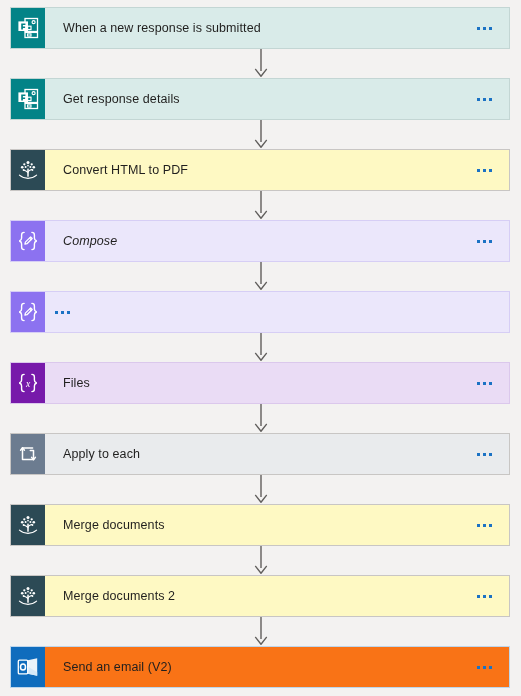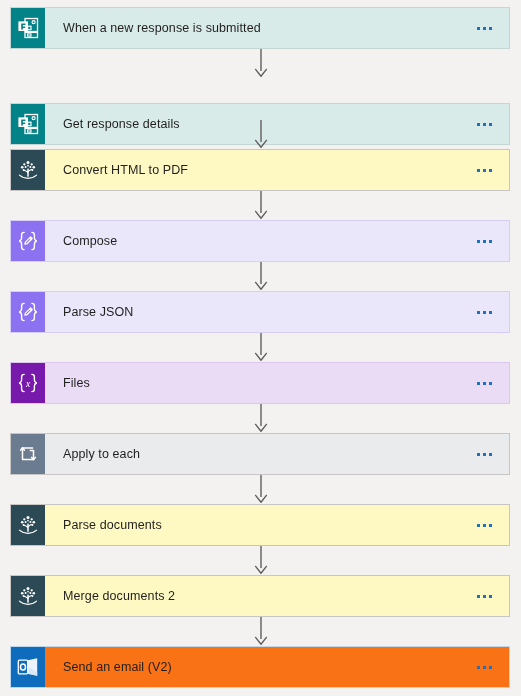--- a/index.html
+++ b/index.html
@@ -93,21 +93,21 @@
   }
   .connector svg { display: block; margin: 0 auto; }
 
   
   .skin-forms  .step-card { background: #d9ebe9; border-color: #c3d6d4; }
   .skin-forms  .step-icon-tile { background: #038387; }
 
   .skin-encodian .step-card { background: #fef9c3; border-color: #c8c6c4; }
   .skin-encodian .step-icon-tile { background: #2c4a55; }
 
-  .skin-compose .step-card { background: #ebe7fb; border-color: #d6cef5; }
+  .skin-compose .step-card { background: #ebe7fb; border-color: #d6cef5; font-style: italic; }
   .skin-compose .step-icon-tile { background: #8c72f0; }
 
   .skin-variable .step-card { background: #eadcf5; border-color: #dbc8ec; }
   .skin-variable .step-icon-tile { background: #7719aa; }
 
   .skin-control .step-card { background: #e9ebed; border-color: #c8c6c4; }
   .skin-control .step-icon-tile { background: #6c7c90; }
 
   .skin-outlook .step-card { background: #f97316; border-color: #bdd6ec; justify-content: center; }
   .skin-outlook .step-icon-tile { background: #0f6cbd; }
@@ -129,21 +129,21 @@
           <i></i>
           <i></i>
         </div>
       </div>
     </div>
     <div class="connector" style="top: 49px; height: 29px;">
       <svg width="16" height="29" viewBox="0 0 16 29" preserveAspectRatio="none" style="margin-left: 253px;">
         <use href="#sym-down-arrow-connector"></use>
       </svg>
     </div>
-    <div class="step-row skin-forms" style="top: 78px; margin-top: 25px;">
+    <div class="step-row skin-forms" style="top: 78px;">
       <div class="step-card">
         <div class="step-icon-tile">
           <svg width="24" height="24" viewBox="0 0 24 24">
             <use href="#sym-microsoft-forms-icon"></use>
           </svg>
         </div>
         <div class="step-title">Get response details</div>
         <div class="step-menu" title="More commands">
           <i></i>
           <i></i>
@@ -196,21 +196,20 @@
         <use href="#sym-down-arrow-connector"></use>
       </svg>
     </div>
     <div class="step-row skin-compose" style="top: 291px;">
       <div class="step-card">
         <div class="step-icon-tile">
           <svg width="24" height="24" viewBox="0 0 24 24">
             <use href="#sym-compose-braces-pencil-icon"></use>
           </svg>
         </div>
-        <div class="step-title">Parse JSON</div>
         <div class="step-menu" title="More commands">
           <i></i>
           <i></i>
           <i></i>
         </div>
       </div>
     </div>
     <div class="connector" style="top: 333px; height: 29px;">
       <svg width="16" height="29" viewBox="0 0 16 29" preserveAspectRatio="none" style="margin-left: 253px;">
         <use href="#sym-down-arrow-connector"></use>
@@ -256,21 +255,21 @@
         <use href="#sym-down-arrow-connector"></use>
       </svg>
     </div>
     <div class="step-row skin-encodian" style="top: 504px;">
       <div class="step-card">
         <div class="step-icon-tile">
           <svg width="24" height="24" viewBox="0 0 24 24">
             <use href="#sym-encodian-tree-icon"></use>
           </svg>
         </div>
-        <div class="step-title">Parse documents</div>
+        <div class="step-title">Merge documents</div>
         <div class="step-menu" title="More commands">
           <i></i>
           <i></i>
           <i></i>
         </div>
       </div>
     </div>
     <div class="connector" style="top: 546px; height: 29px;">
       <svg width="16" height="29" viewBox="0 0 16 29" preserveAspectRatio="none" style="margin-left: 253px;">
         <use href="#sym-down-arrow-connector"></use>

